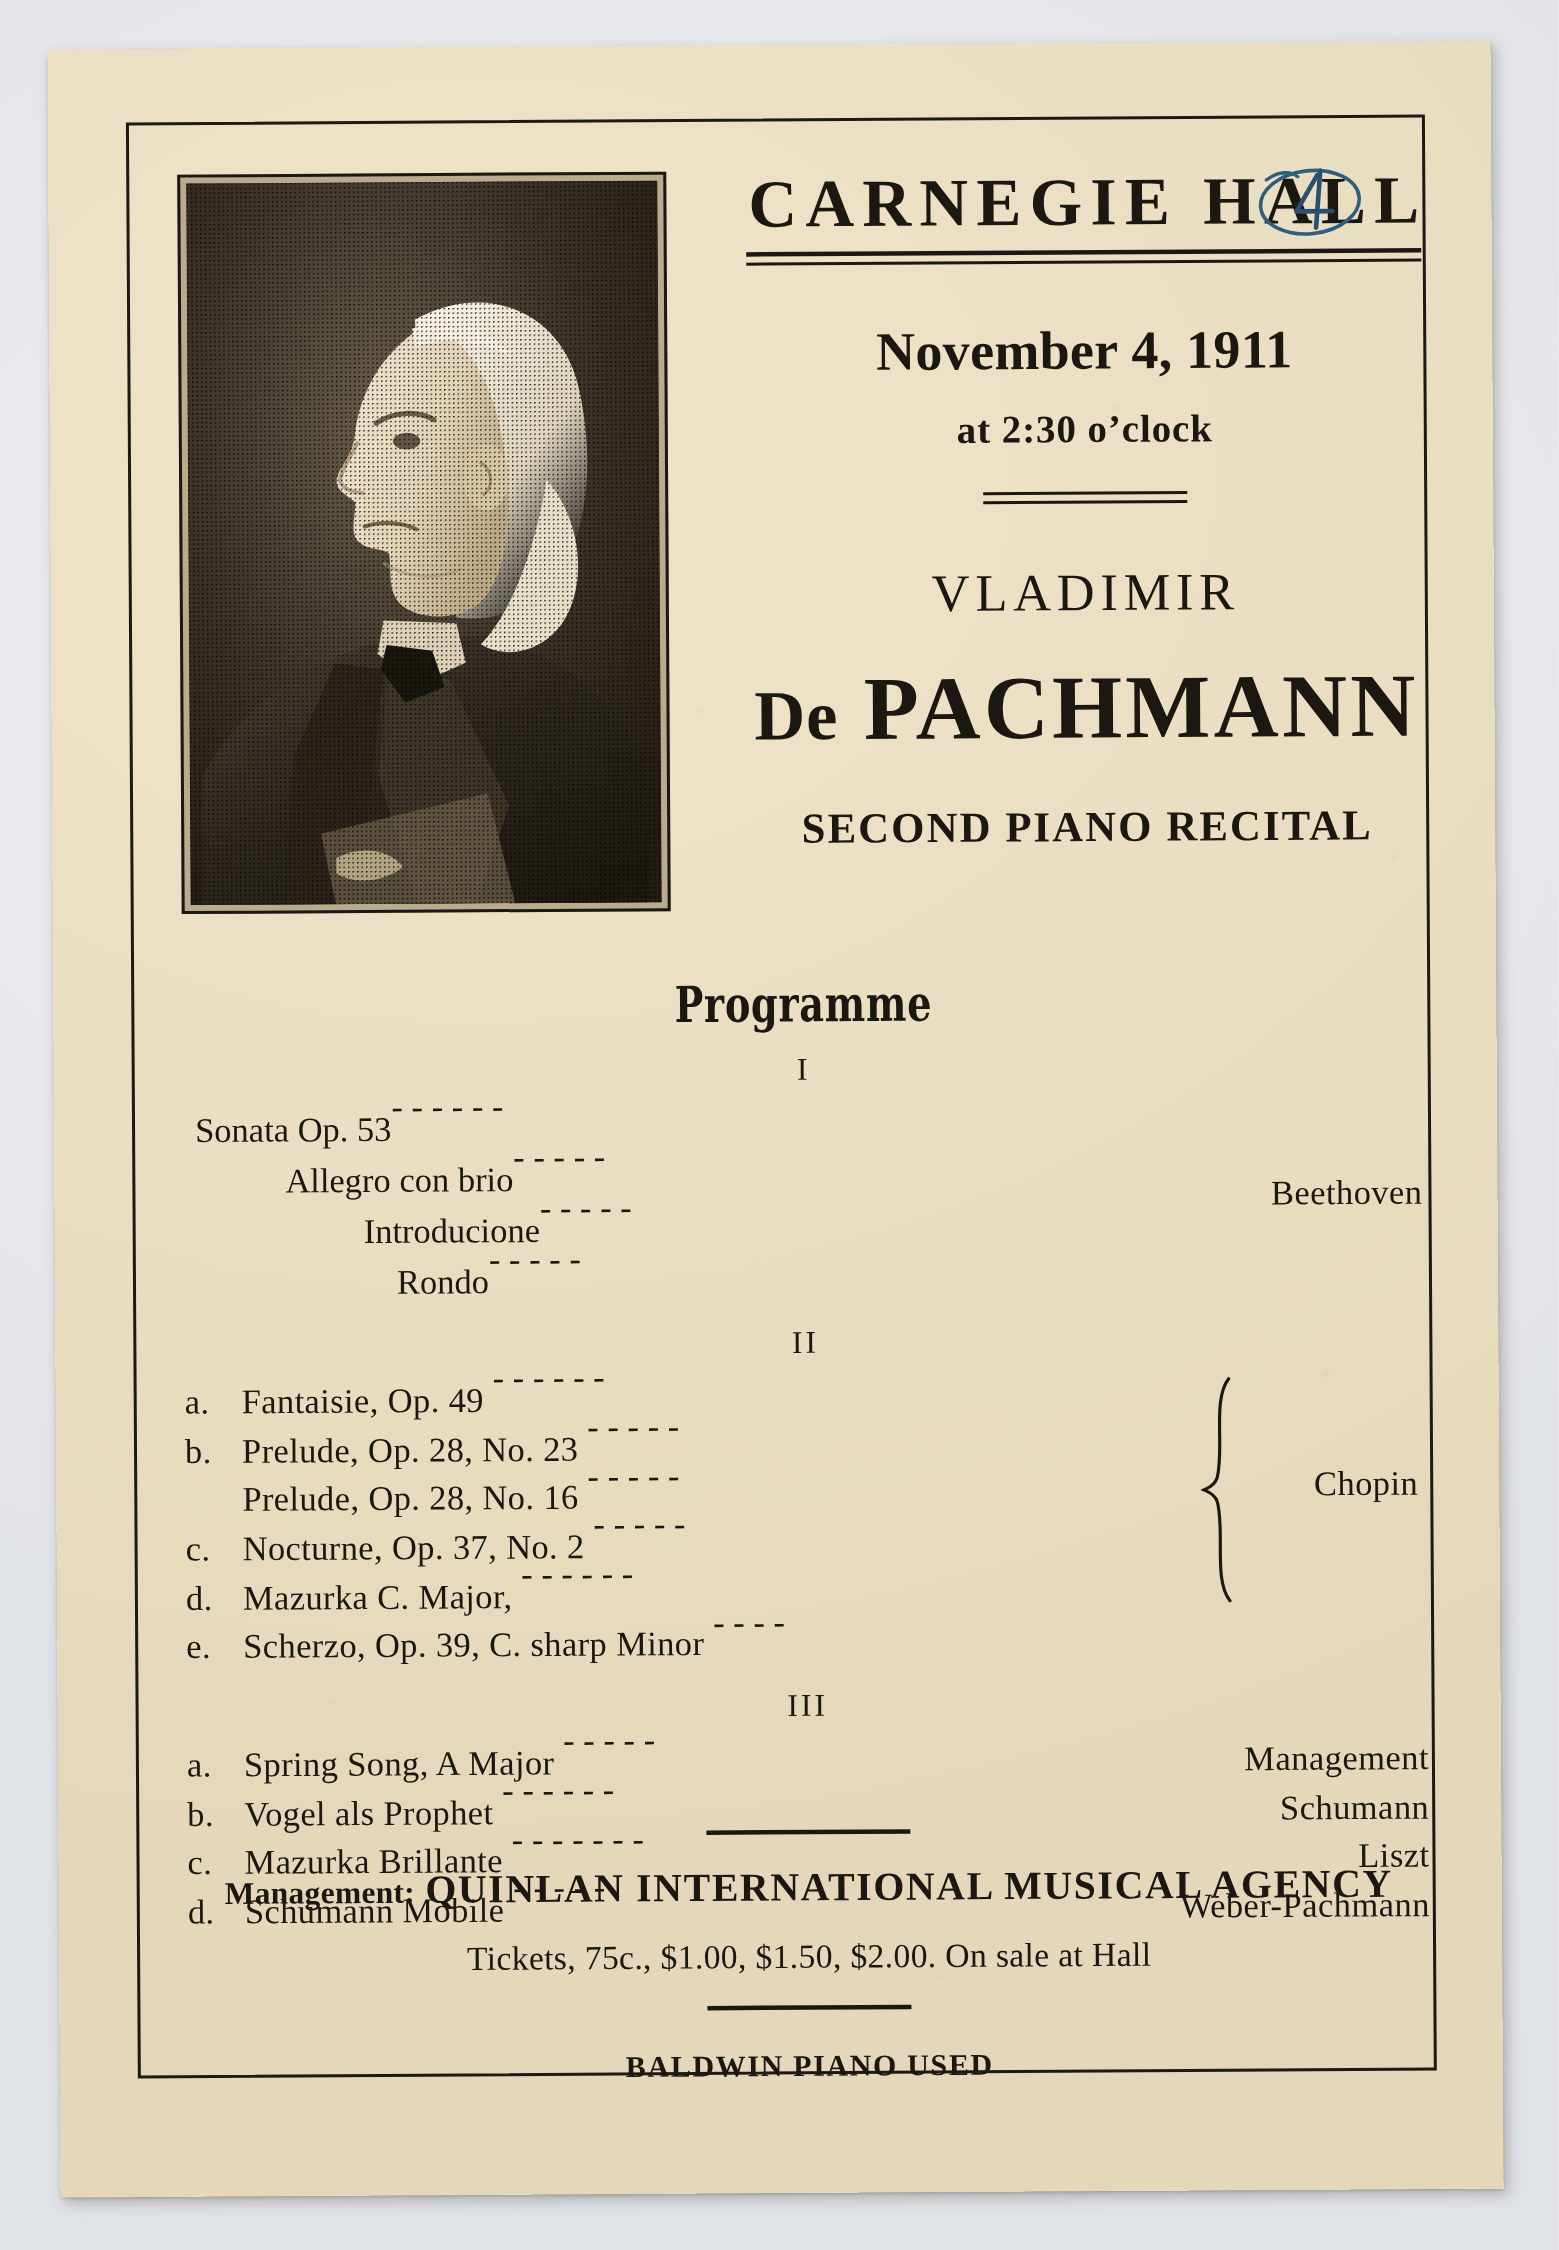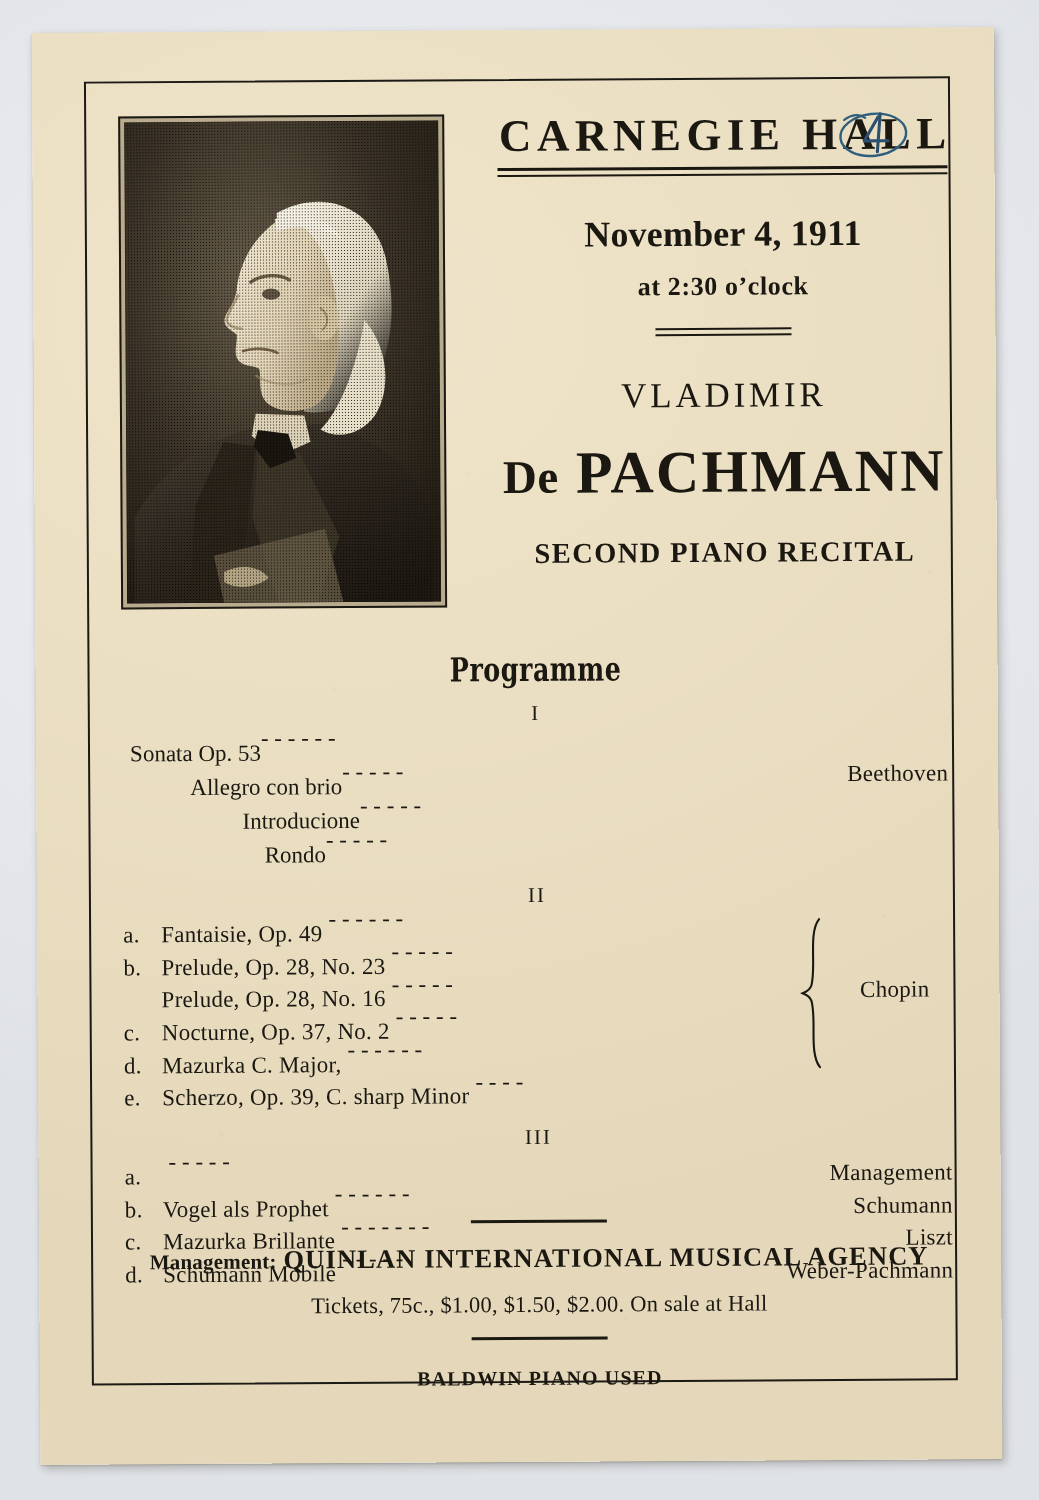--- a/index.html
+++ b/index.html
@@ -257,38 +257,38 @@
 
   
   .p1-row { display: flex; align-items: baseline; font-size: 23px; line-height: 1.48; }
   .p1-label { flex: none; white-space: nowrap; }
   .p1-fill { flex: 1 1 auto; overflow: hidden; position: relative; height: 1em; }
   .p1-fill span { position: absolute; bottom: 0.22em; left: 0; white-space: nowrap; }
 
   #beethoven-name {
     position: absolute;
     right: 2px;
-    top: 62px;
+    top: 84px;
     font-size: 23px;
     letter-spacing: 0.3px;
   }
 
   
   #chopin-wrap { position: relative; }
   #chopin-brace {
     position: absolute;
     right: 118px;
     top: 2px;
     width: 34px;
     height: 152px;
     pointer-events: none;
   }
   #chopin-name {
     position: absolute;
-    right: 22px;
+    right: 6px;
     top: 62px;
     font-size: 23px;
     letter-spacing: 0.3px;
   }
 
   
   #footer {
     position: absolute;
     left: 86px;
     top: 1190px;
@@ -518,20 +518,21 @@
         </svg>
         <div id="chopin-name">Chopin</div>
       </div>
     </div>
 
     <div class="part">
       <div class="roman">III</div>
 
       <div class="prow">
         <div class="plet">a.</div>
+        <div class="ptitle">Spring Song, A Major</div>
         <div class="pdash">
             <span>-       -       -       -       -</span>
           </div>
         <div class="pcomposer">Management</div>
       </div>
       <div class="prow">
         <div class="plet">b.</div>
         <div class="ptitle">Vogel als Prophet</div>
         <div class="pdash">
             <span>-       -       -       -       -       -</span>

